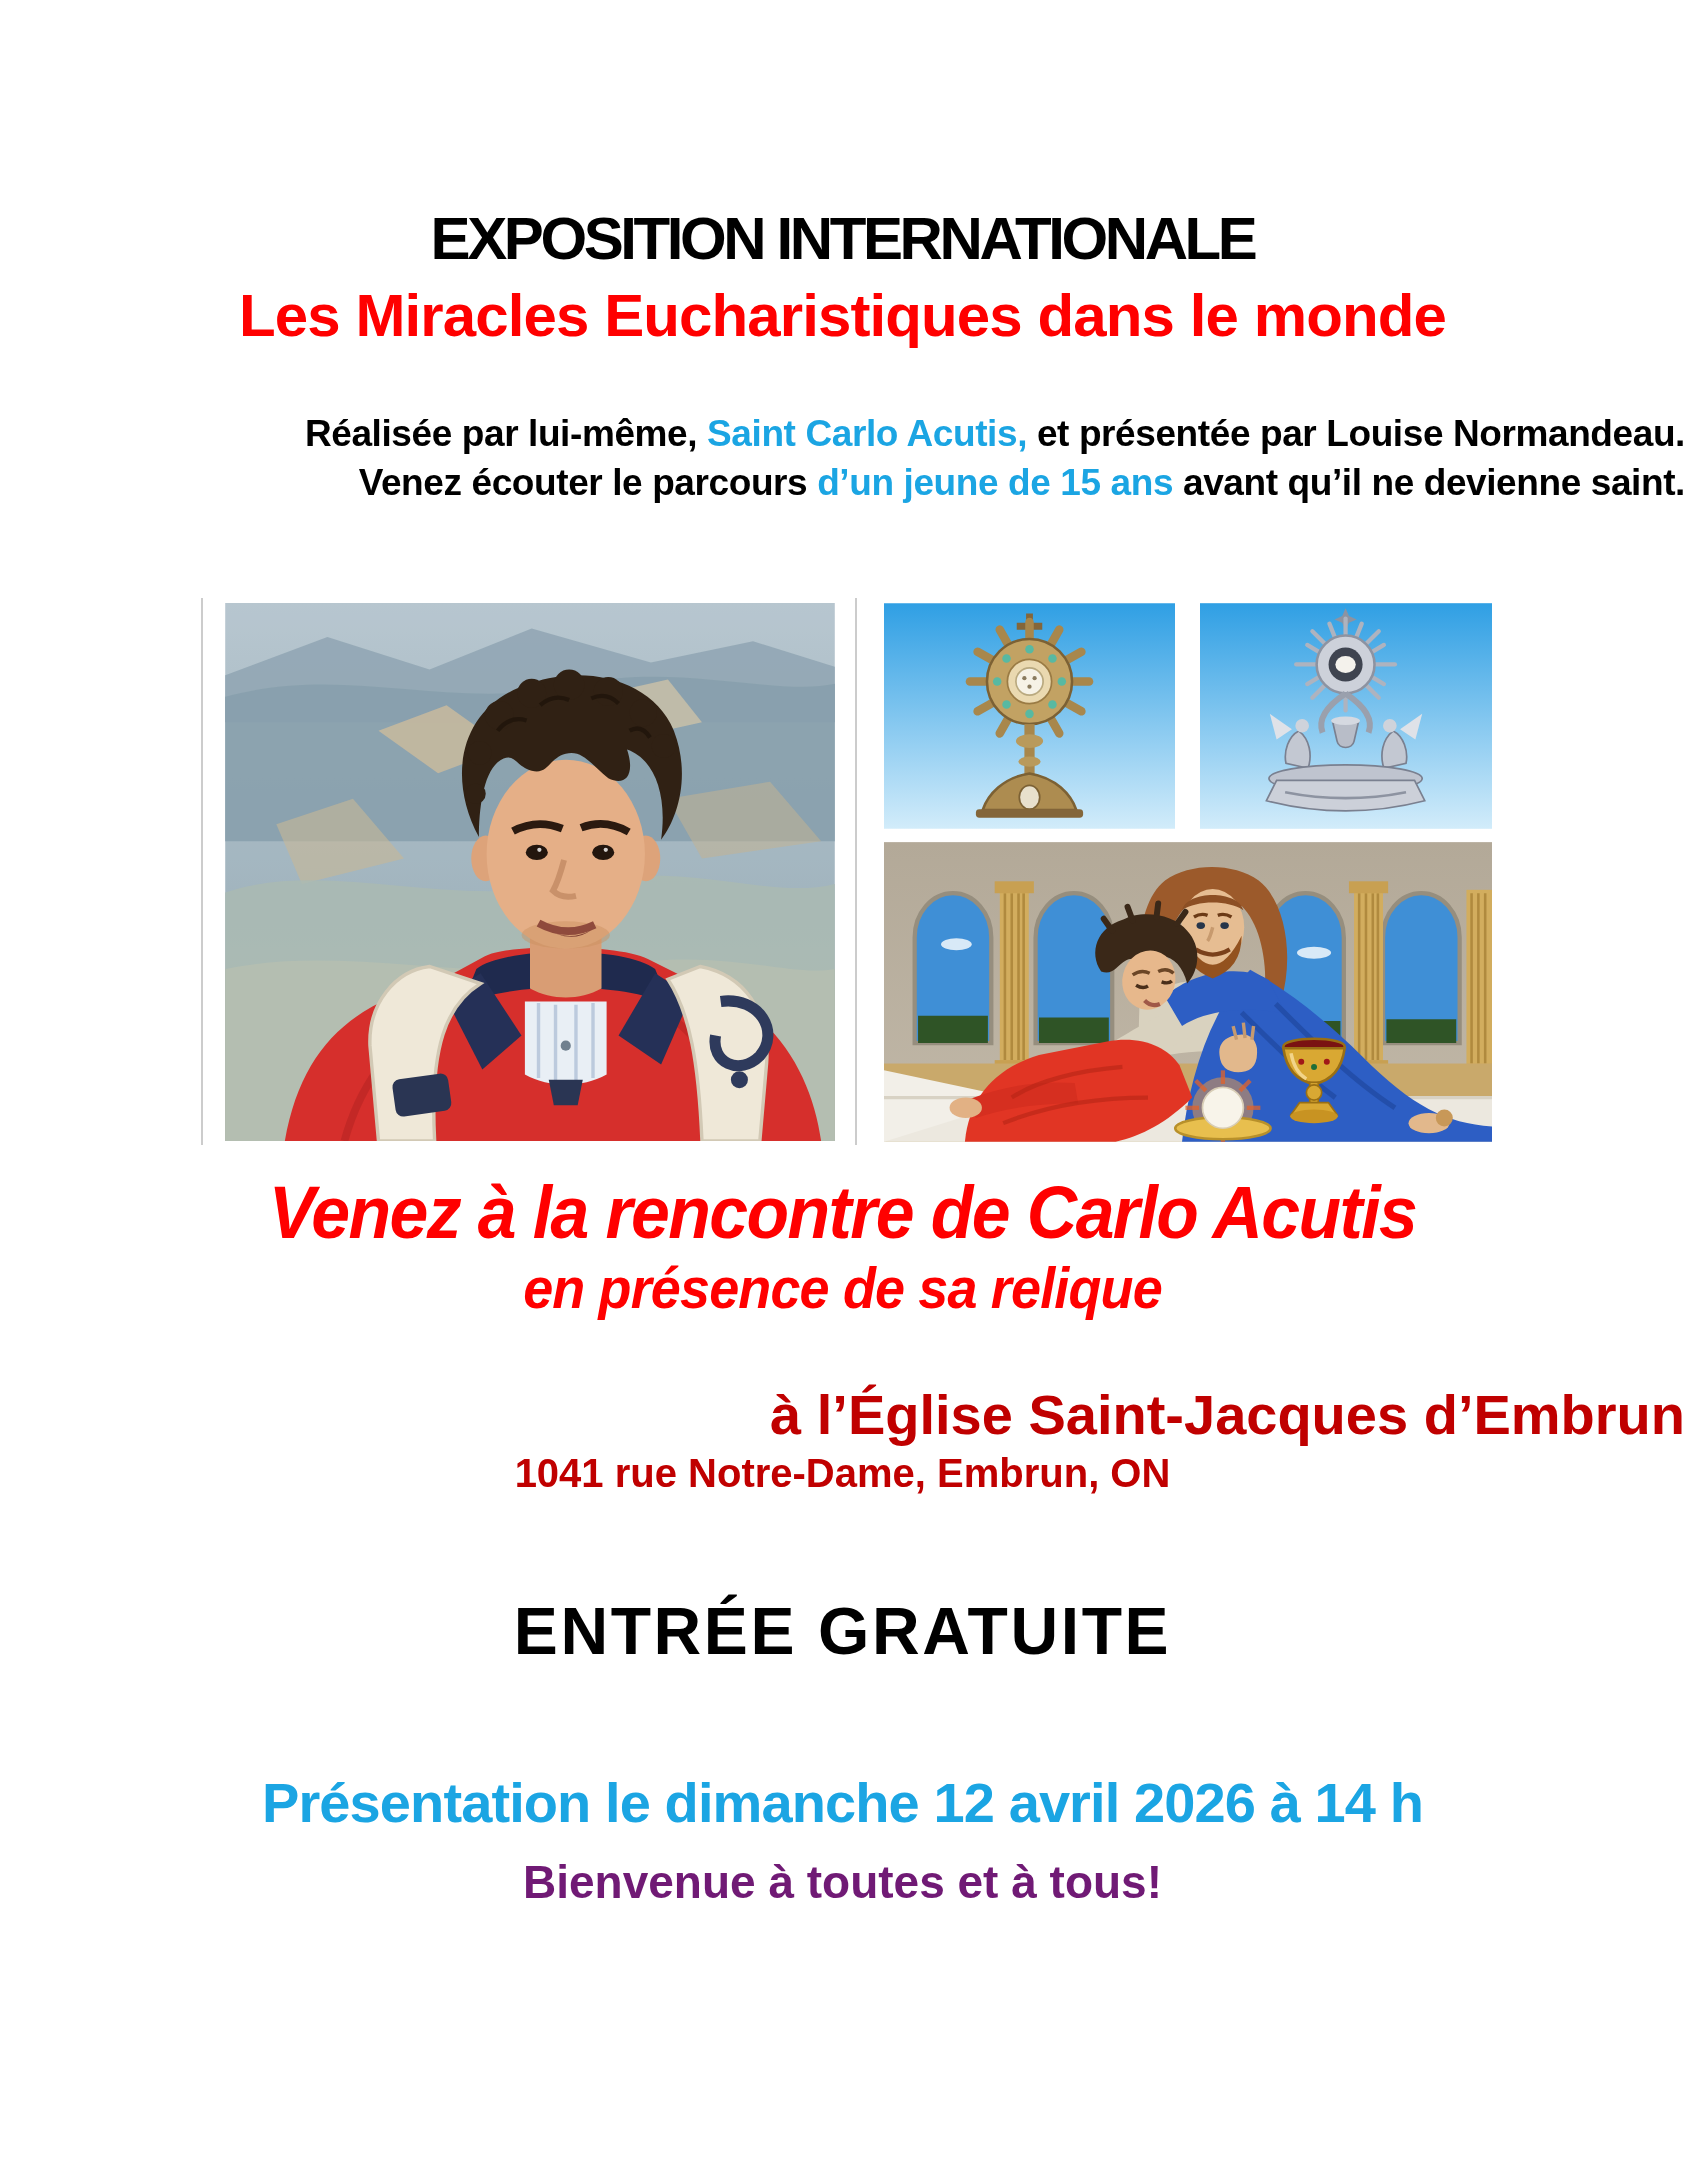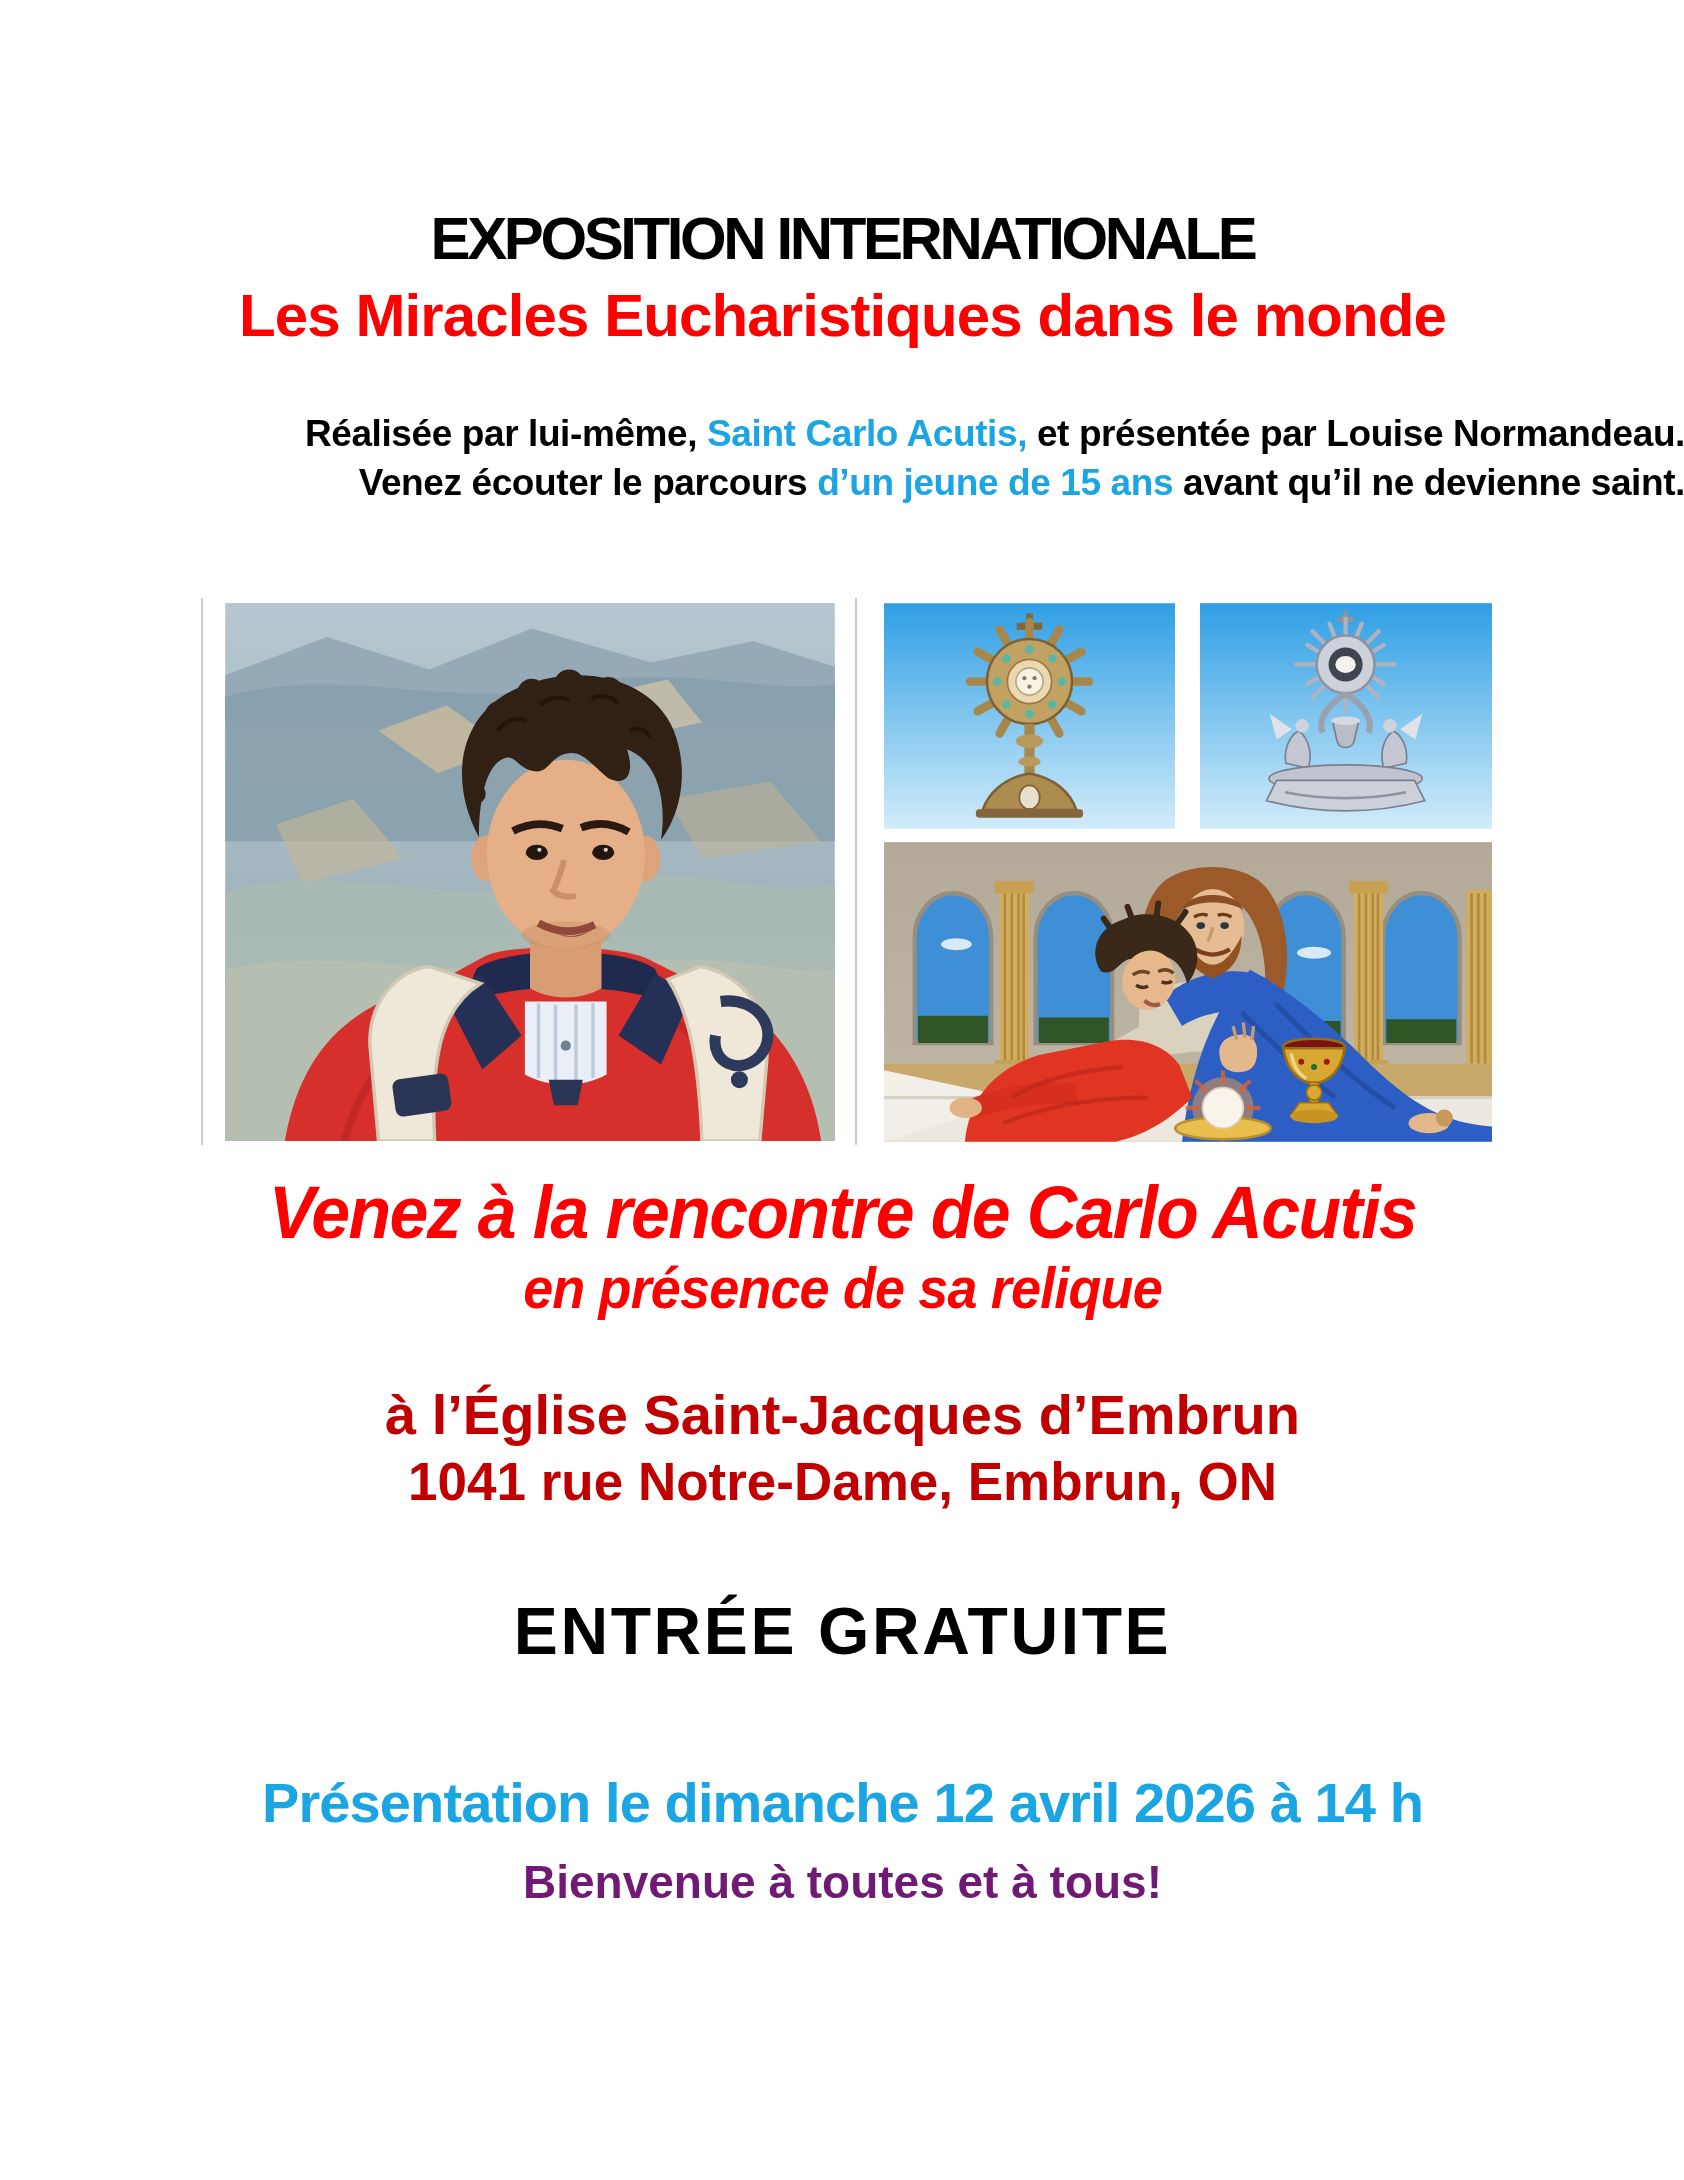--- a/index.html
+++ b/index.html
@@ -8,22 +8,22 @@
   .line{position:absolute;left:0;width:100%;text-align:center;white-space:nowrap;}
   .title{top:204px;font-size:60px;font-weight:bold;letter-spacing:-3.4px;color:#000;}
   .subtitle{top:281px;font-size:60px;font-weight:bold;letter-spacing:-0.9px;color:#FF0000;}
   .intro{position:absolute;top:409px;left:0;width:100%;text-align:right;
          font-size:37px;font-weight:bold;line-height:49px;letter-spacing:-0.4px;color:#000;}
   .blue{color:#1BA5E3;}
   .invite1{top:1169px;font-size:75px;font-weight:bold;font-style:italic;color:#FF0000;
            letter-spacing:-1.7px;transform:scaleX(.93);}
   .invite2{top:1254px;font-size:58px;font-weight:bold;font-style:italic;color:#FF0000;
            letter-spacing:-0.9px;transform:scaleX(.93);}
-  .venue{top:1382px;font-size:56px;font-weight:bold;color:#C00000;}
-  .address{top:1451px;font-size:53px;font-weight:bold;color:#C00000;text-align:center;}
+  .venue{top:1382px;font-size:56px;font-weight:bold;color:#C00000;text-align:right;}
+  .address{top:1451px;font-size:40px;font-weight:bold;color:#C00000;text-align:center;}
   .admission{top:1593px;font-size:66px;font-weight:bold;letter-spacing:2.6px;color:#000;text-align:center;}
   .schedule{top:1770px;font-size:56px;font-weight:bold;letter-spacing:-0.9px;color:#1BA5E3;}
   .welcome{top:1855px;font-size:46px;font-weight:bold;color:#701a75;}
   .fig{position:absolute;overflow:hidden;}
   .fig svg{display:block;width:100%;height:100%;}
   .vrule{position:absolute;width:1.7px;background:#cccccc;}
 </style>
 </head>
 <body>
 

